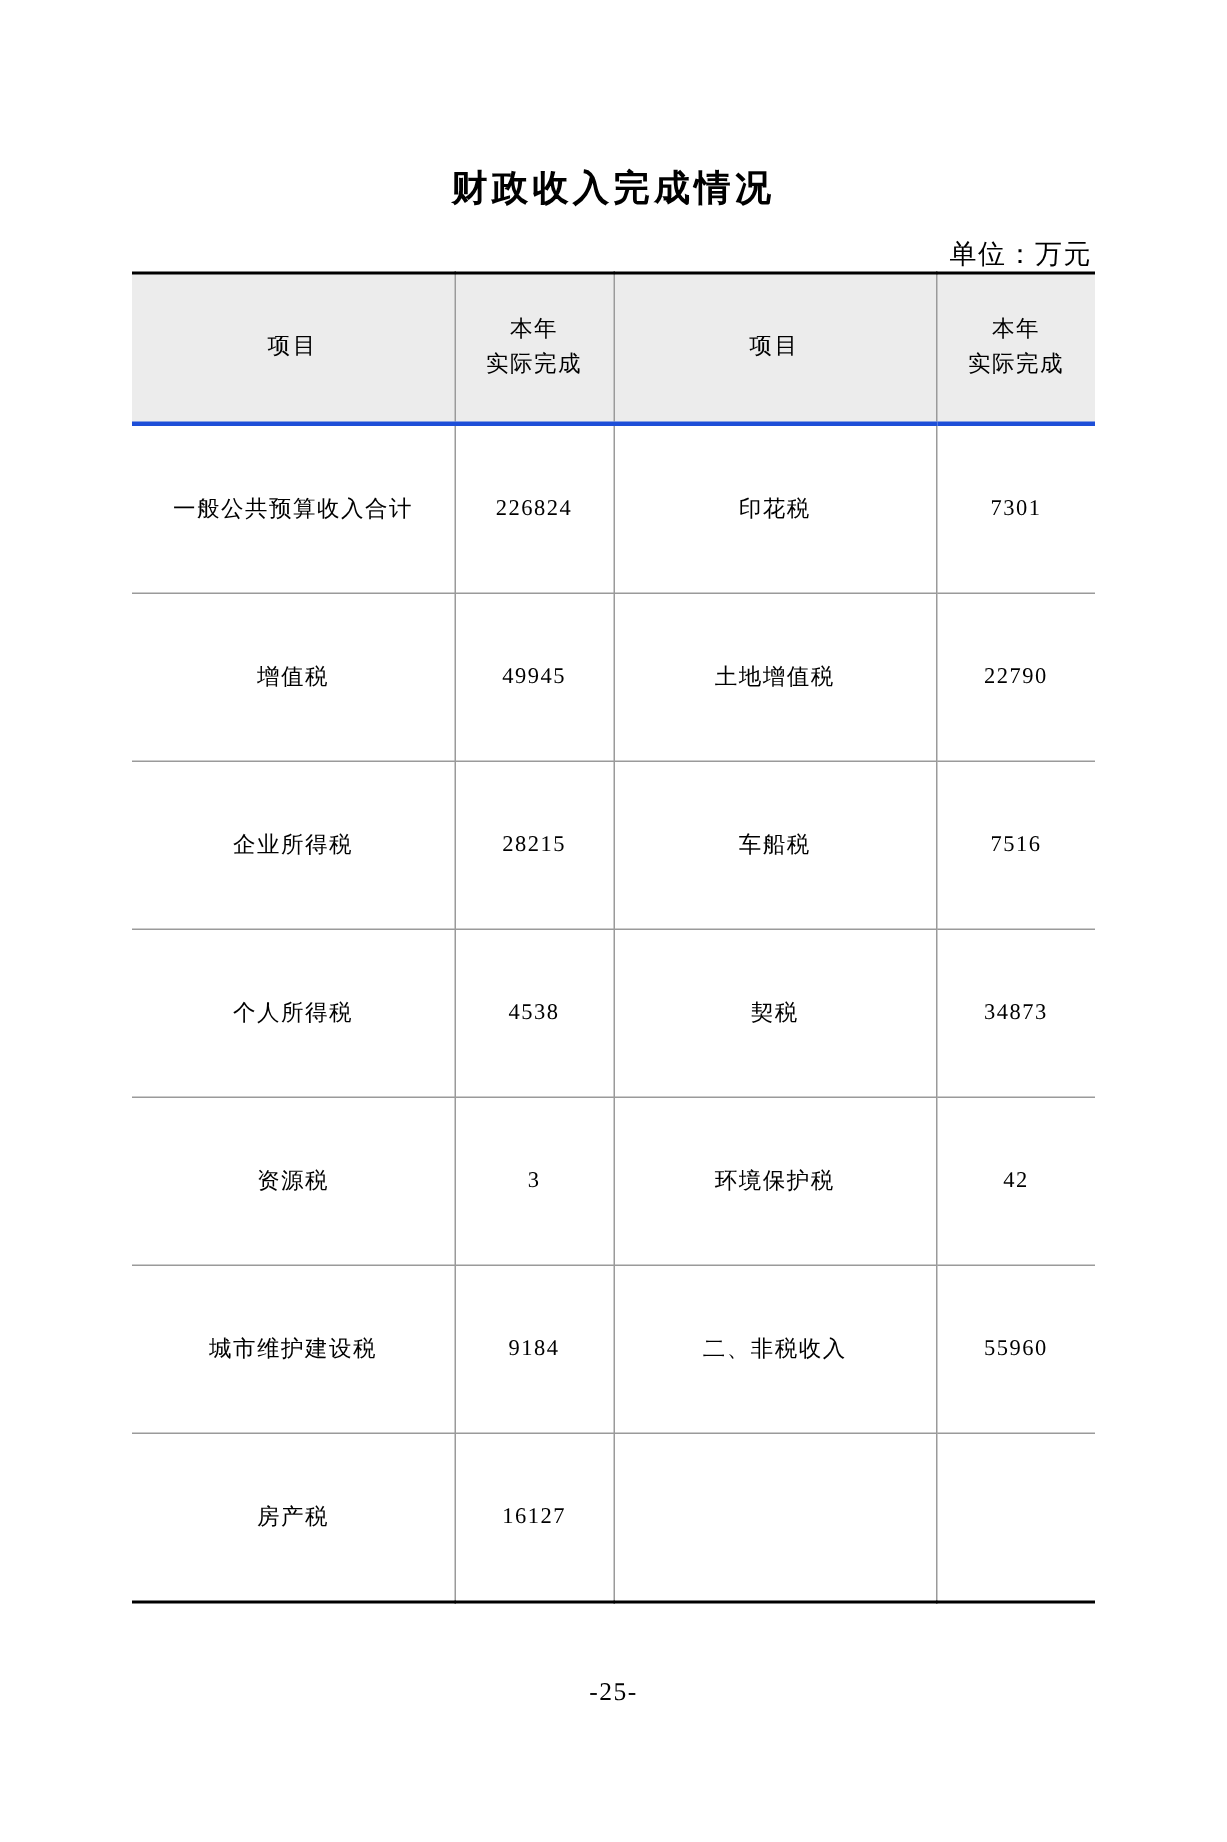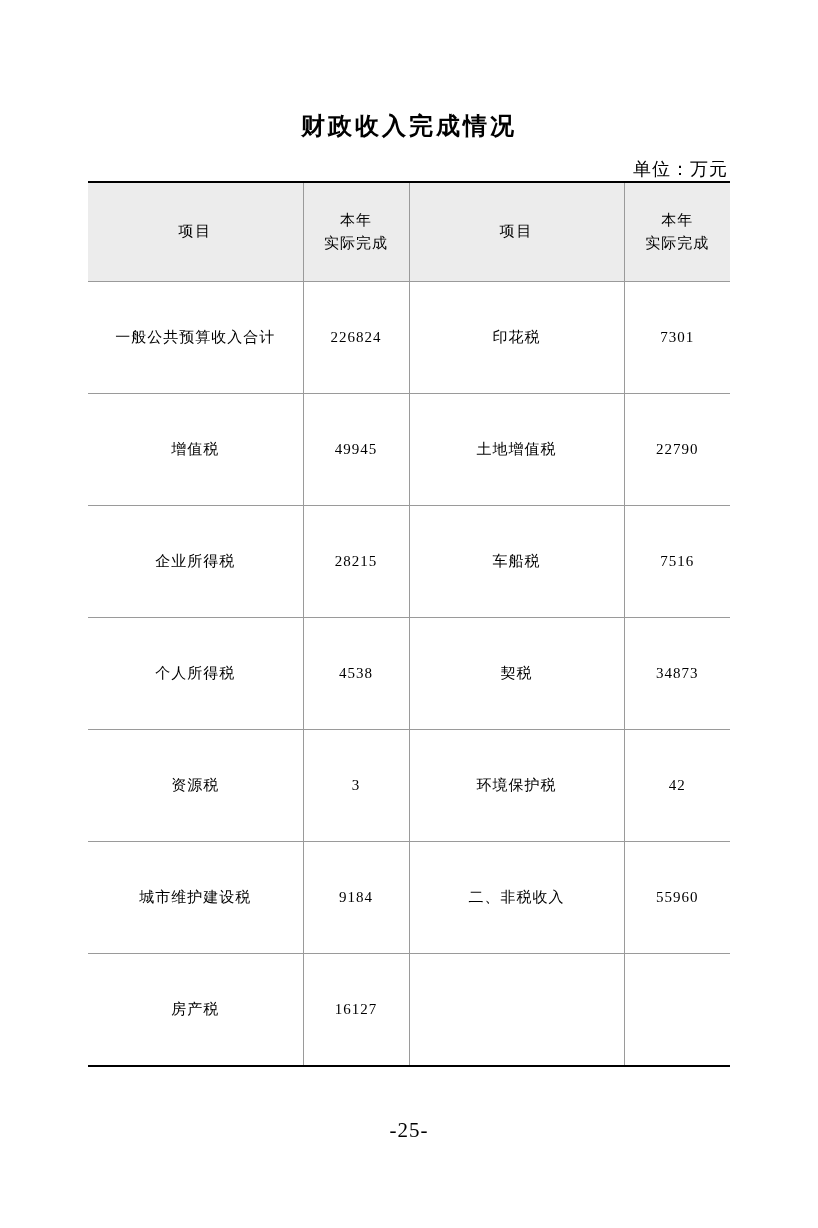--- a/index.html
+++ b/index.html
@@ -74,31 +74,31 @@
     letter-spacing: 1px;
   }
   thead th.wide {
     letter-spacing: 2px;
   }
   tbody td {
     height: 111px;
     letter-spacing: 1px;
   }
   tbody tr:first-child td {
-    border-top: 1px solid #1d4ed8;
+    border-top: 3px solid #1d4ed8;
   }
   .col-item { width: 215px; }
   .col-val  { width: 106px; }
   .page-num {
     position: absolute;
     left: 0;
     right: 0;
     top: 1118px;
     text-align: center;
-    font-size: 21px;
+    font-size: 17px;
     letter-spacing: 1px;
   }
 </style>
 </head>
 <body>
 
 <div class="page">
 
   <div class="doc-title">财政收入完成情况</div>
 

